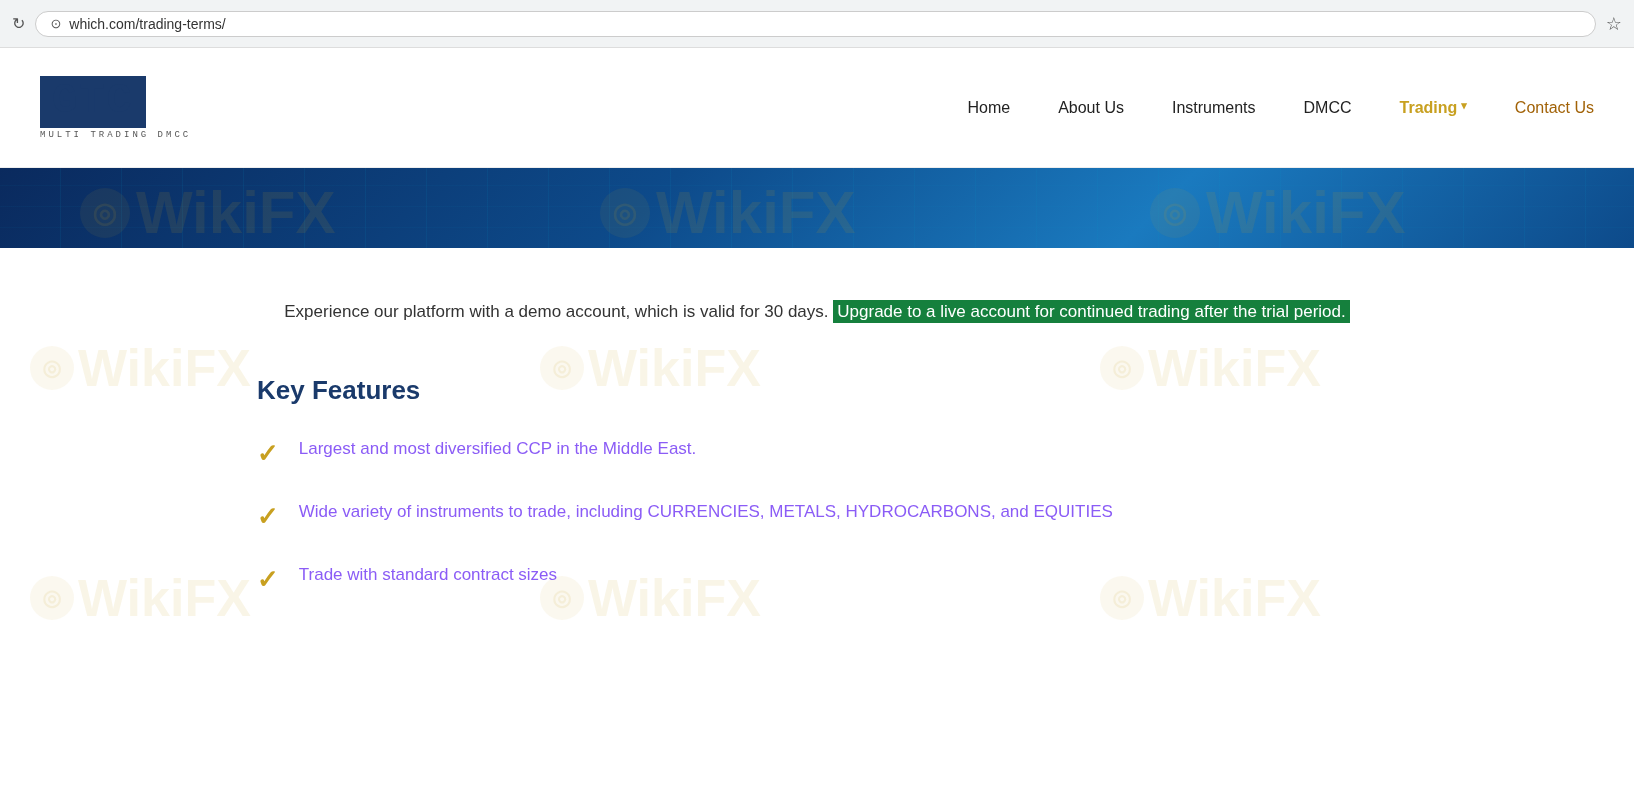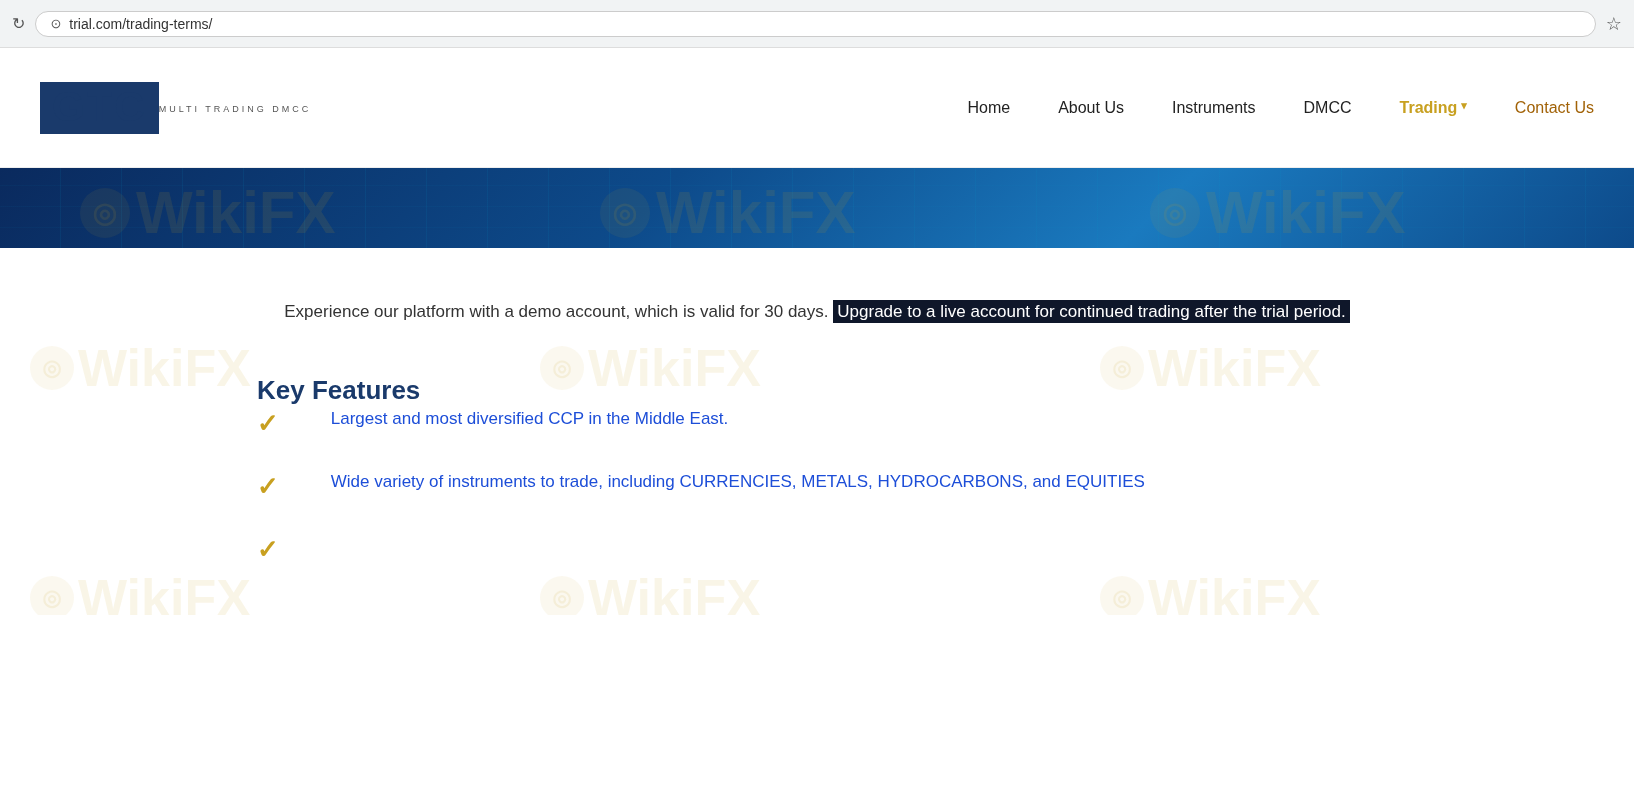--- a/index.html
+++ b/index.html
@@ -46,22 +46,23 @@
       justify-content: space-between;
       padding: 0 40px;
       height: 120px;
       background: #fff;
       border-bottom: 1px solid #eee;
       position: relative;
       z-index: 10;
     }
     .logo-container {
       display: flex;
-      flex-direction: row;
-      align-items: center;
+      flex-direction: column;
+      align-items: flex-start;
+      font-family: Liberation Mono, monospace;
     }
     .logo-gtc {
       font-size: 42px;
       font-weight: 900;
       color: #1a3a6b;
       letter-spacing: 2px;
       line-height: 1;
     }
     .logo-gtc span.g { color: #1a3a6b; }
     .logo-gtc span.t { color: #1a3a6b; }
@@ -198,29 +199,30 @@
       margin-bottom: 28px;
     }
     .page-subtitle {
       text-align: center;
       font-size: 17px;
       color: #333;
       margin-bottom: 50px;
       line-height: 1.6;
     }
     .highlight-text {
-      background: #0f172a;
+      background: #15803d;
       color: #fff;
       padding: 2px 4px;
     }
 
     .section-title {
       font-size: 26px;
       font-weight: 800;
       color: #1a3a6b;
+      margin-bottom: 30px;
     }
 
     .features-list {
       list-style: none;
       display: flex;
       flex-direction: column;
       gap: 30px;
     }
     .feature-item {
       display: flex;
@@ -229,33 +231,32 @@
     }
     .check-icon {
       color: #c8a020;
       font-size: 26px;
       font-weight: 900;
       flex-shrink: 0;
       margin-top: 2px;
     }
     .feature-text {
       font-size: 17px;
-      color: #1d4ed8;
+      color: #8b5cf6;
       line-height: 1.5;
-      margin-left: 32px;
     }
   </style>
 </head>
 <body>
 
 <div class="browser-bar">
   <span class="browser-reload">↻</span>
   <div class="browser-url-bar">
     <span class="browser-url-icon">⊙</span>
-    <span>trial.com/trading-terms/</span>
+    <span>which.com/trading-terms/</span>
   </div>
   <span class="browser-bookmark">☆</span>
 </div>
 
 <nav class="navbar">
   <div class="logo-container">
     <div class="logo-box">
       <div class="logo-gtc">
         <span class="g">G</span><span class="t">T</span><span class="c">C</span>
       </div>
@@ -343,16 +344,17 @@
       <li class="feature-item">
         <span class="check-icon">✓</span>
         <span class="feature-text">Largest and most diversified CCP in the Middle East.</span>
       </li>
       <li class="feature-item">
         <span class="check-icon">✓</span>
         <span class="feature-text">Wide variety of instruments to trade, including CURRENCIES, METALS, HYDROCARBONS, and EQUITIES</span>
       </li>
       <li class="feature-item">
         <span class="check-icon">✓</span>
+        <span class="feature-text">Trade with standard contract sizes</span>
       </li>
     </ul>
   </div>
 </div>
 
 </body></html>

